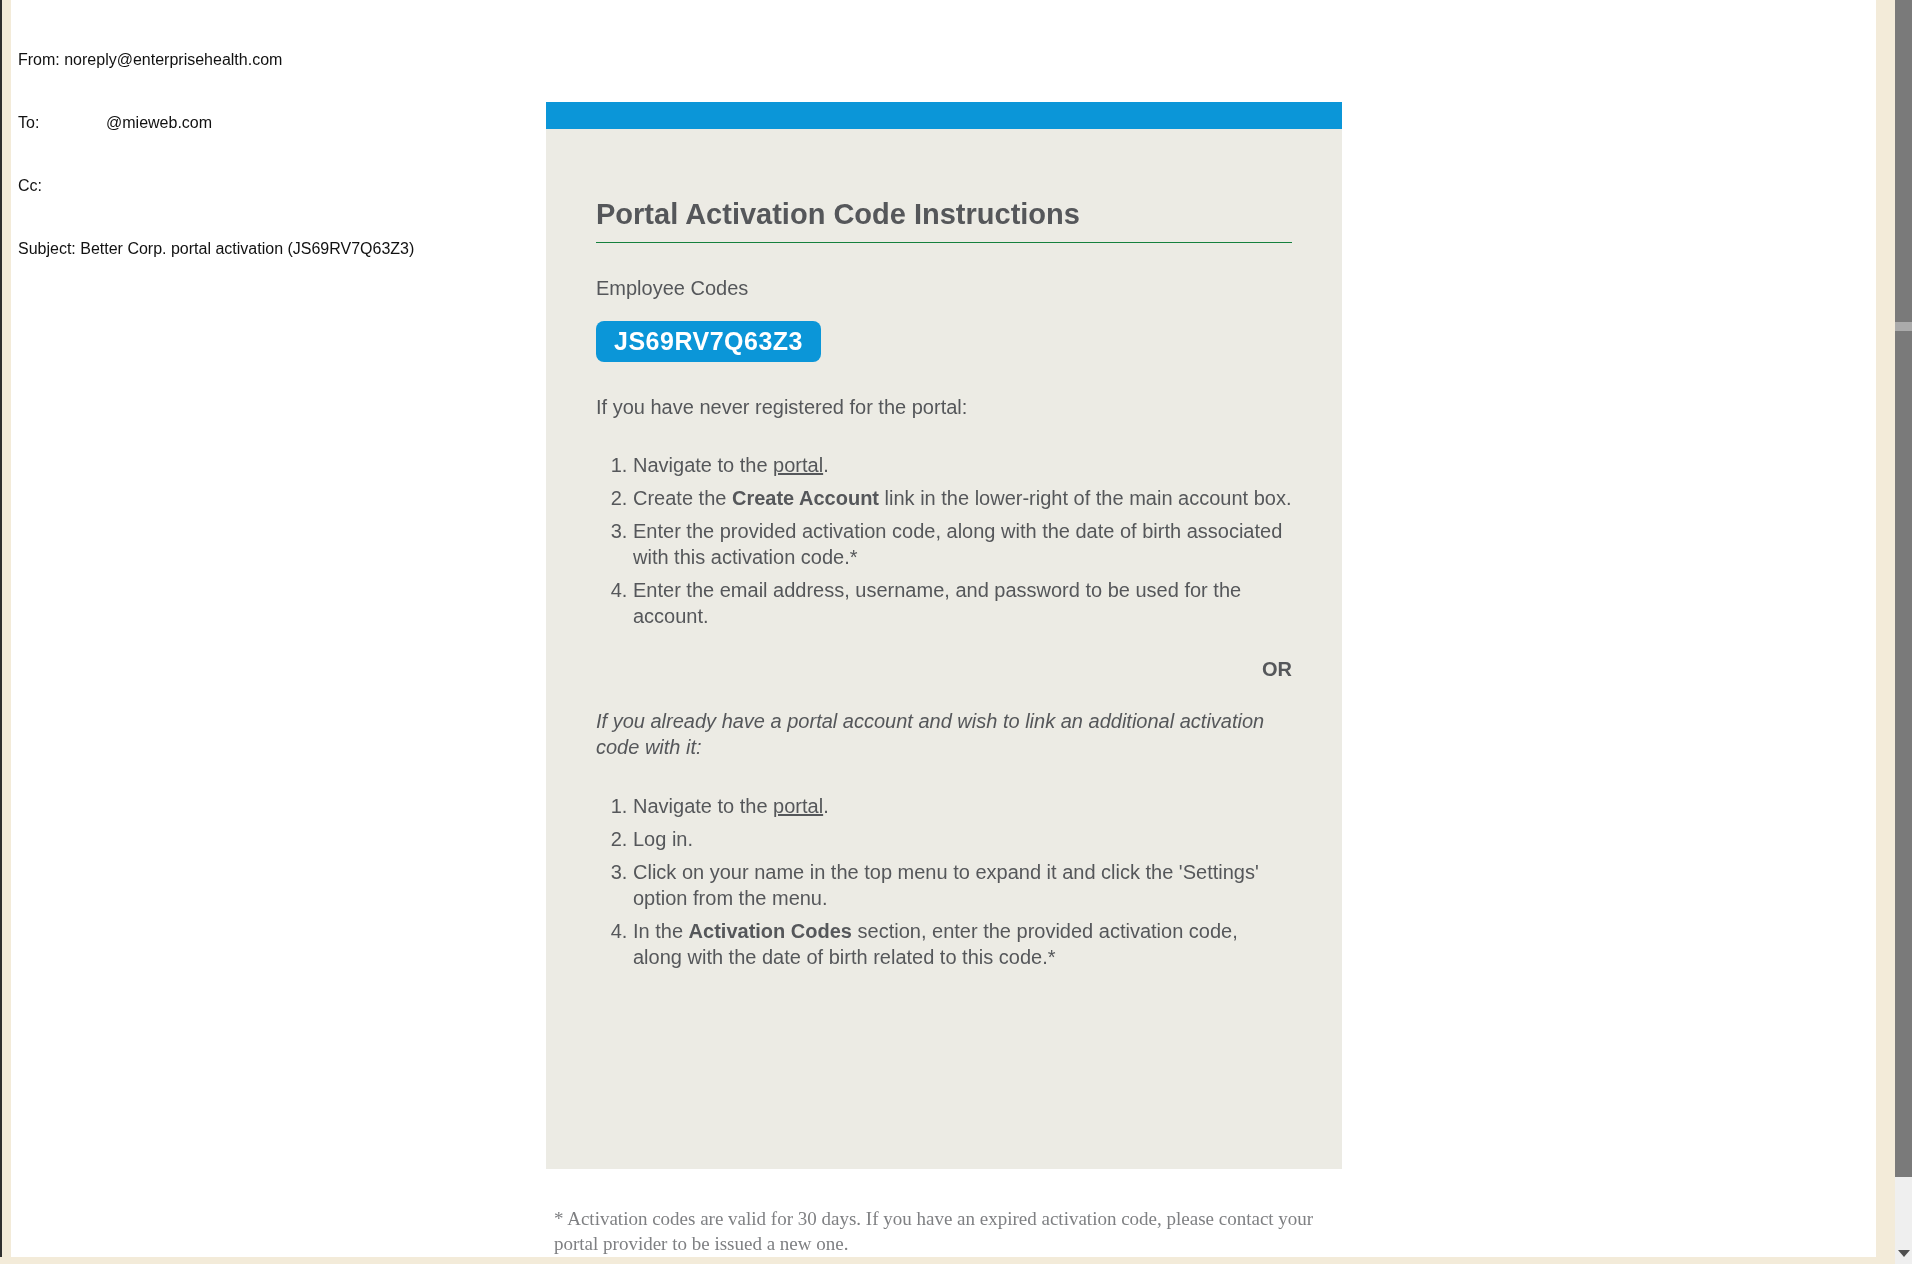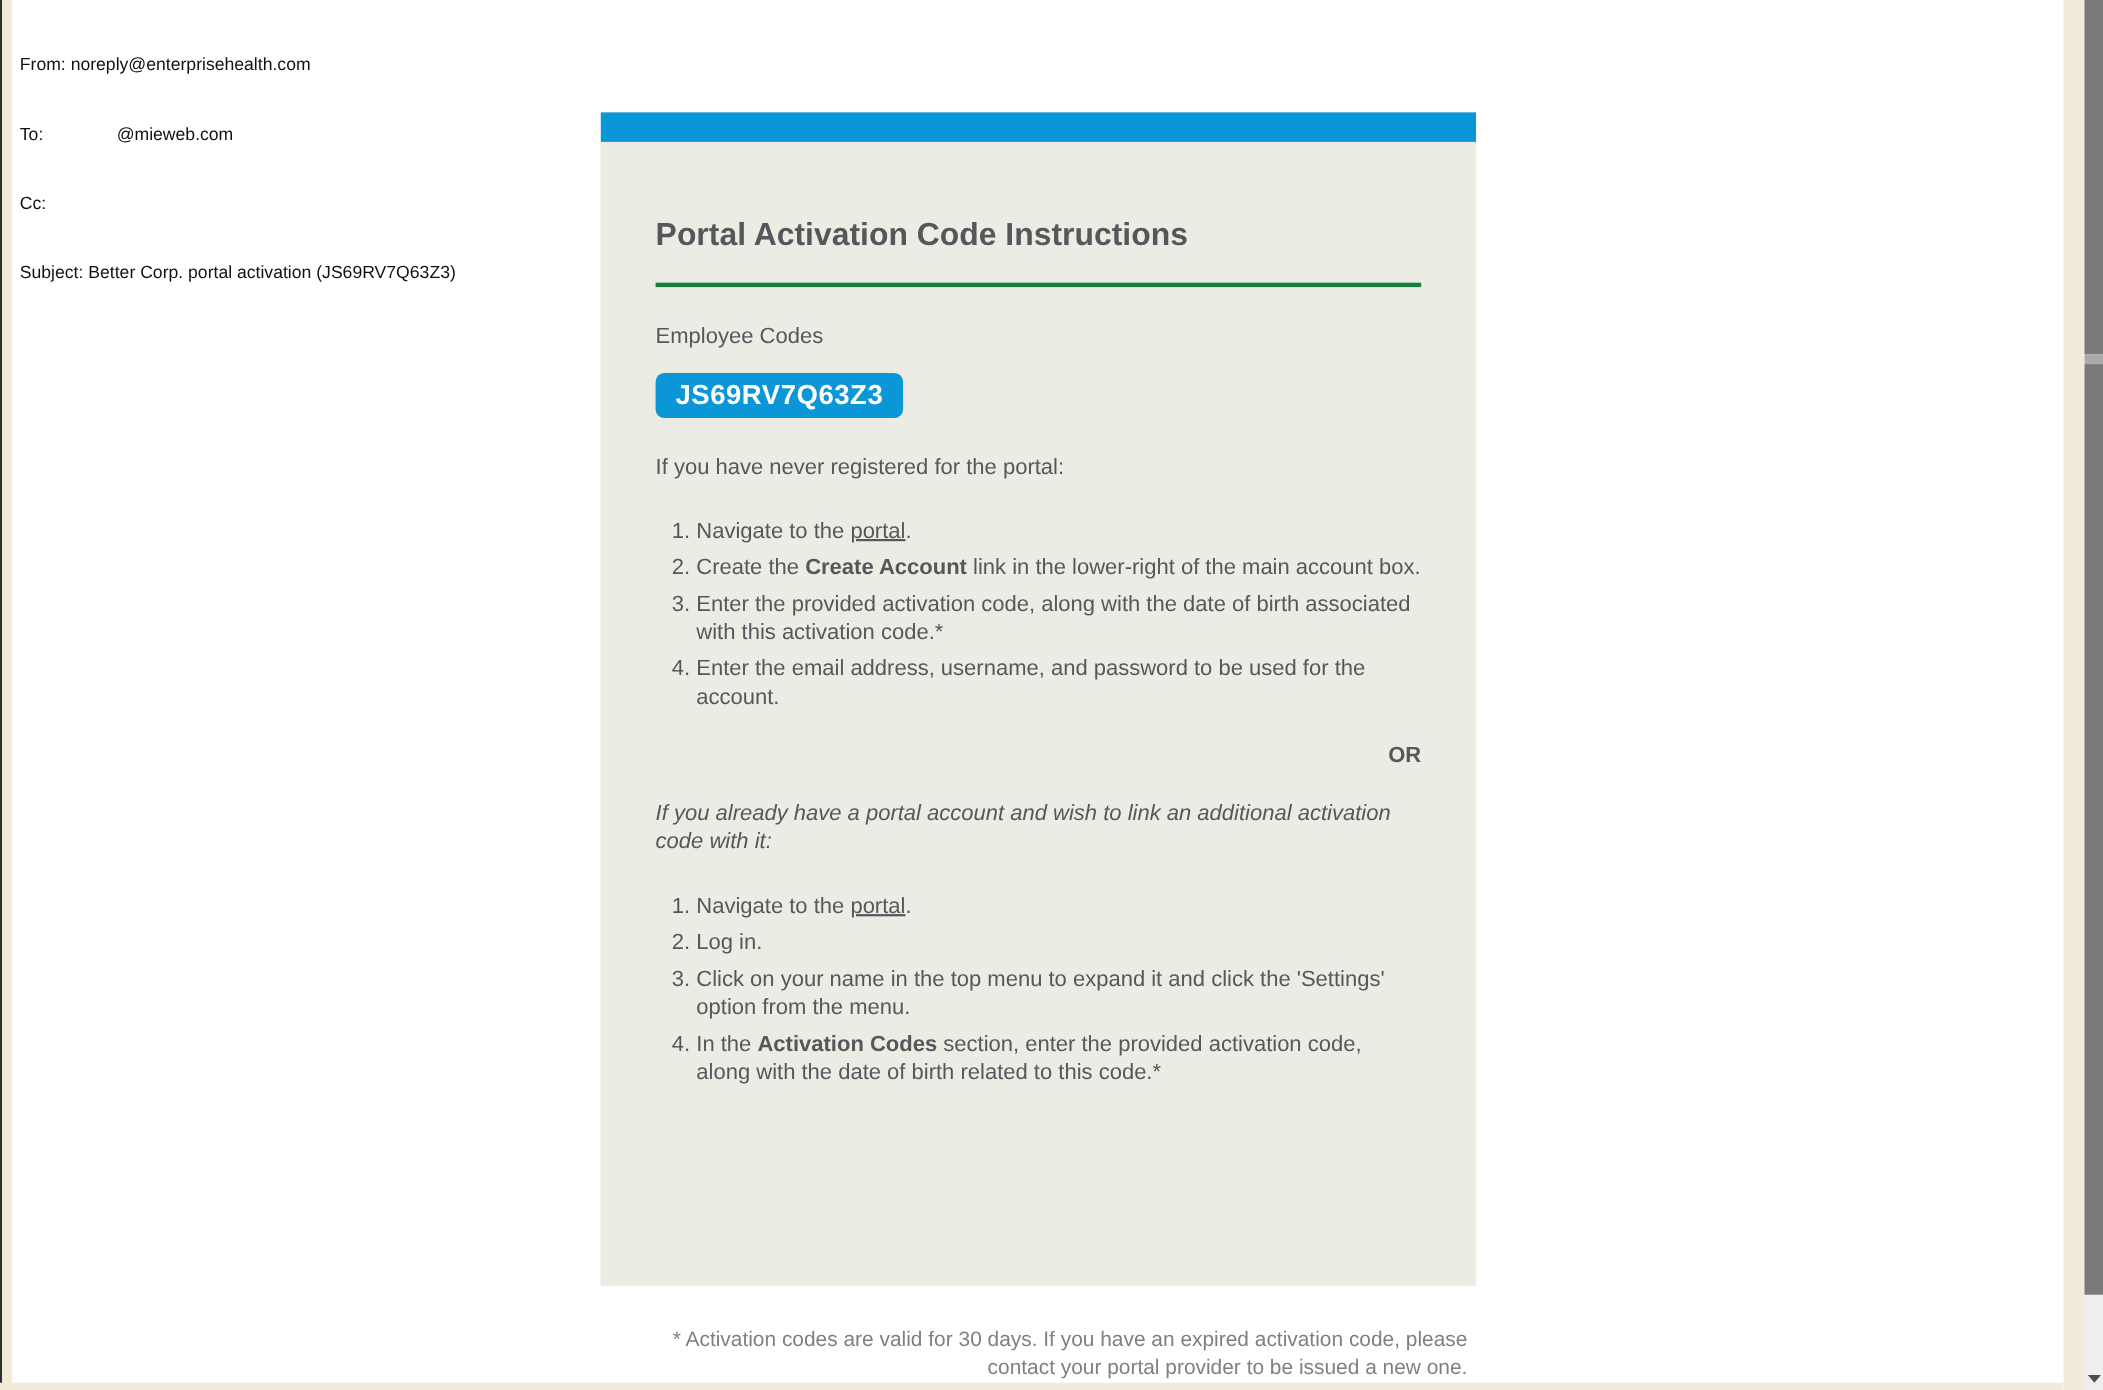--- a/index.html
+++ b/index.html
@@ -20,38 +20,38 @@
   .sb-separator{position:absolute;left:0;top:322px;width:100%;height:9px;background:#ababab;}
   .sb-thumb-lower{position:absolute;left:0;top:331px;width:100%;height:846px;background:#7a7a7a;}
   .sb-down-btn{position:absolute;left:0;bottom:0;width:100%;height:22px;background:#efefef;display:flex;align-items:center;justify-content:center;}
   .sb-down-icon{width:0;height:0;border-left:6px solid transparent;border-right:6px solid transparent;border-top:7px solid #4f4f4f;}
   
   .email-headers{position:absolute;left:18px;top:7px;color:#111111;font-size:16px;line-height:21px;white-space:pre;}
   
   .email-box{position:absolute;left:546px;top:102px;width:796px;height:1067px;background:var(--content-bg,#ecebe4);overflow:hidden;}
   .accent-bar{width:100%;height:27px;background:var(--accent-blue,#0b96d8);}
   .content{padding:68px 50px 0 50px;color:var(--body-text,#55575a);font-size:20px;line-height:26px;}
-  .content h1{font-size:29px;line-height:34px;font-weight:bold;margin:0;padding-bottom:26px;border-bottom:4px solid #15803d;color:var(--body-text,#55575a);}
+  .content h1{font-size:29px;line-height:34px;font-weight:bold;margin:0;padding-bottom:11px;border-bottom:1px solid #15803d;color:var(--body-text,#55575a);}
   p{margin:0;}
   .greeting{margin-top:32px;}
   .welcome{margin-top:22px;}
   .intro{margin-top:23px;}
   .code-wrap{margin-top:20px;text-align:left;}
   .code-badge{display:inline-block;background:var(--accent-blue,#0b96d8);color:#ffffff;font-weight:bold;font-size:25px;line-height:25px;padding:8px 18px;border-radius:8px;letter-spacing:.5px;}
   .section-heading{margin-top:32px;}
   ol{margin:32px 0 0 0;padding:0 0 0 37px;}
   ol.second{margin-top:33px;}
   li{margin-bottom:7px;line-height:26px;}
   li:last-child{margin-bottom:0;}
   .or-divider{margin-top:27px;text-align:right;font-weight:bold;}
   .link-heading{margin-top:26px;font-style:italic;}
   a.plink{color:var(--body-text,#55575a);text-decoration:underline;cursor:pointer;}
   b{font-weight:bold;}
   
-  .footnote{position:absolute;left:554px;top:1206px;width:780px;text-align:right;color:var(--footnote-text,#7f8083);font-size:19px;line-height:25px;}
+  .footnote{position:absolute;left:554px;top:1206px;width:780px;text-align:left;color:var(--footnote-text,#7f8083);font-size:19px;line-height:25px;font-family:Liberation Serif, serif;}
 </style>
 </head>
 <body>
 
 <div class="frame-left-dark"></div>
 <div class="frame-left-beige"></div>
 <div class="frame-bottom"></div>
 <div class="right-gutter"></div>
 
 <div class="scrollbar">

